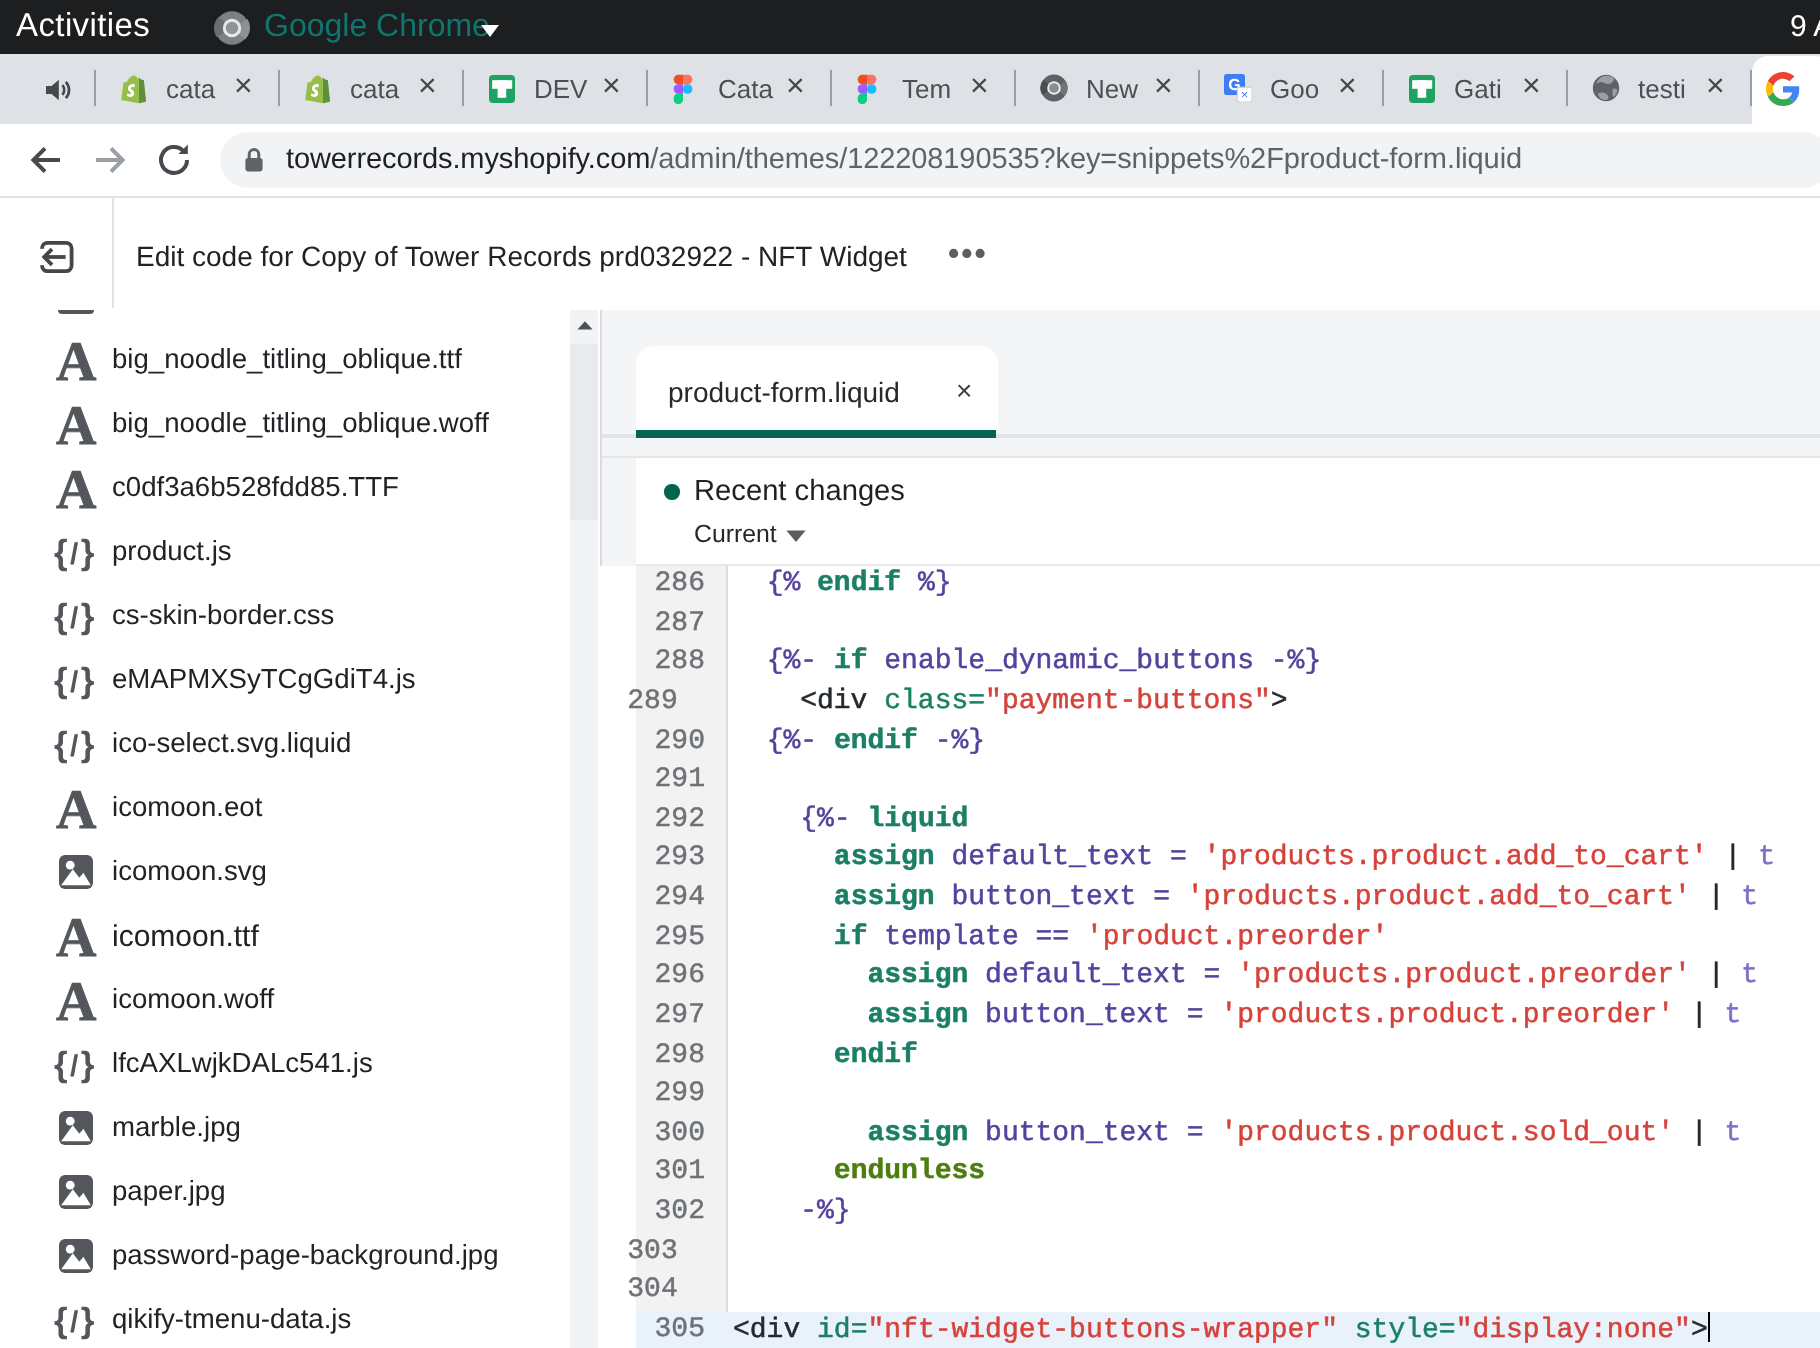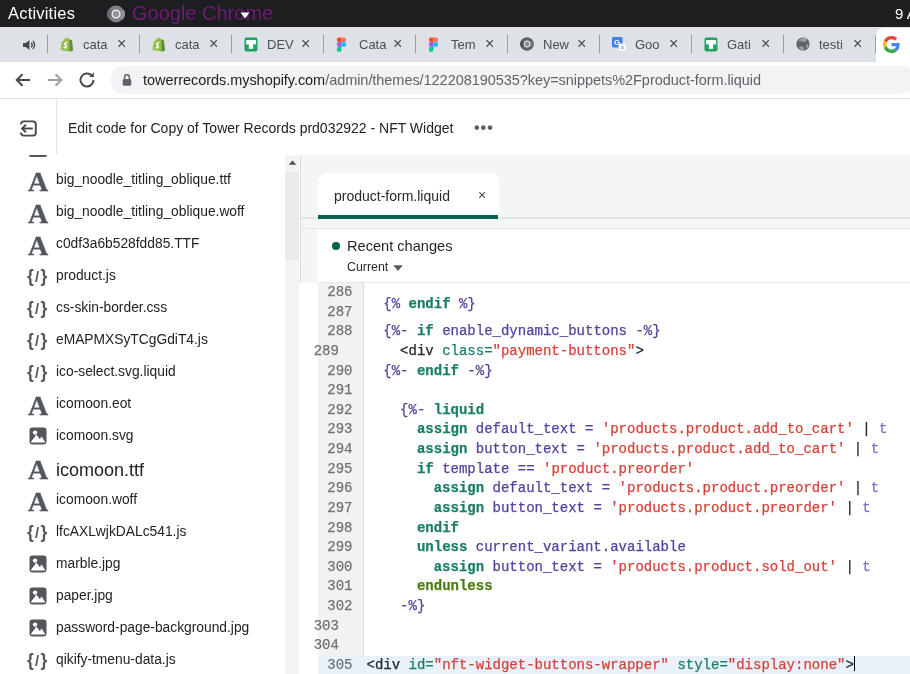--- a/index.html
+++ b/index.html
@@ -10,21 +10,21 @@
 
 <div class="abs" style="left:0;top:0;width:910px;height:27px;background:#1d1e20;"></div>
 <div class="abs" style="left:8px;top:4px;color:#fff;font-size:16.5px;letter-spacing:0.2px;line-height:19px;">Activities</div>
 <svg class="abs" style="left:107px;top:5px;" width="18" height="18" viewBox="0 0 18 18">
   <circle cx="9" cy="9" r="8.4" fill="#7d8084"></circle>
   <path d="M9 9 L1.2 13.5 A8.4 8.4 0 0 1 2.2 3.5 Z" fill="#6a6d71"></path>
   <path d="M9 9 L16.8 4.5 A8.4 8.4 0 0 1 15.5 14.8 Z" fill="#8e9194"></path>
   <circle cx="9" cy="9" r="4.6" fill="#e7e8e9"></circle>
   <circle cx="9" cy="9" r="3.1" fill="#919396"></circle>
 </svg>
-<div class="abs" style="left:132px;top:3px;color:#701a75;font-size:20px;line-height:21px;">Google Chrome</div>
+<div class="abs" style="left:132px;top:3px;color:#0f766e;font-size:16px;line-height:21px;">Google Chrome</div>
 <svg class="abs" style="left:240px;top:12px;" width="10" height="7" viewBox="0 0 10 7">
   <path d="M0.5 0.5 L5 6.5 L9.5 0.5 Z" fill="#fff"></path>
 </svg>
 <div class="abs" style="left:895px;top:4px;color:#fff;font-size:15px;line-height:19px;white-space:nowrap;">9 AM</div>
 
 <div class="abs" style="left:0;top:27px;width:910px;height:35px;background:#dee1e6;"></div>
 
 <svg class="abs" style="left:22px;top:38px;" width="14" height="14" viewBox="0 0 14 14">
   <path d="M1 5 H3.8 L7.4 1.9 V12.1 L3.8 9 H1 Z" fill="#45484c"></path>
   <path d="M9.2 4.6 A3.6 3.6 0 0 1 9.2 9.4" stroke="#45484c" stroke-width="1.3" fill="none"></path>
@@ -185,21 +185,21 @@
 <div style="position:absolute;left:0;top:281px;">
       <svg style="position:absolute;left:29px;top:-9px;" width="18" height="18" viewBox="0 0 18 18">
  <rect x="0.5" y="0.5" width="17" height="17" rx="3" fill="#53575c"></rect>
  <circle cx="6.1" cy="5.6" r="2.2" fill="#fff"></circle>
  <path d="M1.6 15.6 L7.4 7.6 L10.7 11.9 L12.7 9.4 L16.4 15.6 Z" fill="#fff"></path>
 </svg>
       <span style="position:absolute;left:56px;top:-8px;font-size:13.8px;color:#202225;white-space:nowrap;">icomoon.svg</span>
     </div>
 <div style="position:absolute;left:0;top:313px;">
       <span style="position:absolute;left:28px;top:-14px;font-family:'Liberation Serif',serif;font-weight:bold;font-size:28px;color:#53575c;-webkit-text-stroke:0.4px #53575c;">A</span>
-      <span style="position:absolute;left:56px;top:-8px;font-size:18px;color:#202225;white-space:nowrap;">icomoon.ttf</span>
+      <span style="position:absolute;left:56px;top:-8px;font-size:15px;color:#202225;white-space:nowrap;">icomoon.ttf</span>
     </div>
 <div style="position:absolute;left:0;top:345px;">
       <span style="position:absolute;left:28px;top:-14px;font-family:'Liberation Serif',serif;font-weight:bold;font-size:28px;color:#53575c;-webkit-text-stroke:0.4px #53575c;">A</span>
       <span style="position:absolute;left:56px;top:-8px;font-size:13.8px;color:#202225;white-space:nowrap;">icomoon.woff</span>
     </div>
 <div style="position:absolute;left:0;top:377px;">
       <span style="position:absolute;left:27px;top:-10px;font-weight:bold;font-size:17.5px;color:#53575c;letter-spacing:1.2px;">{<span style="font-size:15px;letter-spacing:0;">/</span><span style="margin-left:1.2px;">}</span></span>
       <span style="position:absolute;left:56px;top:-8px;font-size:13.8px;color:#202225;white-space:nowrap;">lfcAXLwjkDALc541.js</span>
     </div>
 <div style="position:absolute;left:0;top:409px;">
@@ -252,21 +252,21 @@
 <div class="abs" style="left:332px;top:242px;width:7.5px;height:7.5px;border-radius:50%;background:#03654e;"></div>
 <div class="abs" style="left:347px;top:238px;font-size:14.6px;line-height:16px;color:#1f2225;">Recent changes</div>
 <div class="abs" style="left:347px;top:260px;font-size:12.4px;line-height:15px;color:#26282a;">Current</div>
 <svg class="abs" style="left:392px;top:263.5px;" width="12" height="8" viewBox="0 0 12 8">
     <path d="M1.2 1.2 L6 7 L10.8 1.2 Z" fill="#595c60"></path>
   </svg>
 <div class="abs" style="left:300px;top:283px;width:610px;height:391px;background:#fff;overflow:hidden;font-family:'Liberation Mono',monospace;font-size:14px;-webkit-text-stroke:0.25px;">
 <div style="position:absolute;left:17.5px;top:0;width:45px;height:391px;background:#f2f2f2;border-right:1px solid #dcdcdc;"></div>
 <div style="position:absolute;left:17.5px;top:372.97px;width:592.5px;height:19.63px;background:#e9f1fb;"></div>
 <div style="position:absolute;left:0;top:0.00px;width:52.5px;text-align:right;color:#6e7276;line-height:19.63px;">286</div>
-<div style="position:absolute;left:66.5px;top:12px;white-space:pre;color:#24292e;line-height:19.63px;">  <span style="color:#55419e">{%</span> <b style="color:#1a7f64">endif</b> <span style="color:#55419e">%}</span></div>
+<div style="position:absolute;left:66.5px;top:0.00px;white-space:pre;color:#24292e;line-height:19.63px;">  <span style="color:#55419e">{%</span> <b style="color:#1a7f64">endif</b> <span style="color:#55419e">%}</span></div>
 <div style="position:absolute;left:0;top:19.63px;width:52.5px;text-align:right;color:#6e7276;line-height:19.63px;">287</div>
 <div style="position:absolute;left:0;top:39.26px;width:52.5px;text-align:right;color:#6e7276;line-height:19.63px;">288</div>
 <div style="position:absolute;left:66.5px;top:39.26px;white-space:pre;color:#24292e;line-height:19.63px;">  <span style="color:#55419e">{%-</span> <b style="color:#1a7f64">if</b> <span style="color:#55419e">enable_dynamic_buttons</span> <span style="color:#55419e">-%}</span></div>
 <div style="position:absolute;left:0;top:58.89px;width:52.5px;text-align:center;color:#6e7276;line-height:19.63px;">289</div>
 <div style="position:absolute;left:66.5px;top:58.89px;white-space:pre;color:#24292e;line-height:19.63px;">    &lt;div <span style="color:#1a7f64">class=</span><span style="color:#d6423a">"payment-buttons"</span>&gt;</div>
 <div style="position:absolute;left:0;top:78.52px;width:52.5px;text-align:right;color:#6e7276;line-height:19.63px;">290</div>
 <div style="position:absolute;left:66.5px;top:78.52px;white-space:pre;color:#24292e;line-height:19.63px;">  <span style="color:#55419e">{%-</span> <b style="color:#1a7f64">endif</b> <span style="color:#55419e">-%}</span></div>
 <div style="position:absolute;left:0;top:98.15px;width:52.5px;text-align:right;color:#6e7276;line-height:19.63px;">291</div>
 <div style="position:absolute;left:0;top:117.78px;width:52.5px;text-align:right;color:#6e7276;line-height:19.63px;">292</div>
 <div style="position:absolute;left:66.5px;top:117.78px;white-space:pre;color:#24292e;line-height:19.63px;">    <span style="color:#55419e">{%-</span> <b style="color:#1a7f64">liquid</b></div>
@@ -276,21 +276,20 @@
 <div style="position:absolute;left:66.5px;top:157.04px;white-space:pre;color:#24292e;line-height:19.63px;">      <b style="color:#1a7f64">assign</b> <span style="color:#55419e">button_text</span> <span style="color:#55419e">=</span> <span style="color:#d6423a">'products.product.add_to_cart'</span> | <span style="color:#7b70c9">t</span></div>
 <div style="position:absolute;left:0;top:176.67px;width:52.5px;text-align:right;color:#6e7276;line-height:19.63px;">295</div>
 <div style="position:absolute;left:66.5px;top:176.67px;white-space:pre;color:#24292e;line-height:19.63px;">      <b style="color:#1a7f64">if</b> <span style="color:#55419e">template</span> <span style="color:#55419e">==</span> <span style="color:#d6423a">'product.preorder'</span></div>
 <div style="position:absolute;left:0;top:196.30px;width:52.5px;text-align:right;color:#6e7276;line-height:19.63px;">296</div>
 <div style="position:absolute;left:66.5px;top:196.30px;white-space:pre;color:#24292e;line-height:19.63px;">        <b style="color:#1a7f64">assign</b> <span style="color:#55419e">default_text</span> <span style="color:#55419e">=</span> <span style="color:#d6423a">'products.product.preorder'</span> | <span style="color:#7b70c9">t</span></div>
 <div style="position:absolute;left:0;top:215.93px;width:52.5px;text-align:right;color:#6e7276;line-height:19.63px;">297</div>
 <div style="position:absolute;left:66.5px;top:215.93px;white-space:pre;color:#24292e;line-height:19.63px;">        <b style="color:#1a7f64">assign</b> <span style="color:#55419e">button_text</span> <span style="color:#55419e">=</span> <span style="color:#d6423a">'products.product.preorder'</span> | <span style="color:#7b70c9">t</span></div>
 <div style="position:absolute;left:0;top:235.56px;width:52.5px;text-align:right;color:#6e7276;line-height:19.63px;">298</div>
 <div style="position:absolute;left:66.5px;top:235.56px;white-space:pre;color:#24292e;line-height:19.63px;">      <b style="color:#1a7f64">endif</b></div>
 <div style="position:absolute;left:0;top:255.19px;width:52.5px;text-align:right;color:#6e7276;line-height:19.63px;">299</div>
-<div style="position:absolute;left:66.5px;top:255.19px;white-space:pre;color:#24292e;line-height:19.63px;">      <b style="color:#1a7f64">unless</b> <span style="color:#55419e">current_variant.available</span></div>
 <div style="position:absolute;left:0;top:274.82px;width:52.5px;text-align:right;color:#6e7276;line-height:19.63px;">300</div>
 <div style="position:absolute;left:66.5px;top:274.82px;white-space:pre;color:#24292e;line-height:19.63px;">        <b style="color:#1a7f64">assign</b> <span style="color:#55419e">button_text</span> <span style="color:#55419e">=</span> <span style="color:#d6423a">'products.product.sold_out'</span> | <span style="color:#7b70c9">t</span></div>
 <div style="position:absolute;left:0;top:294.45px;width:52.5px;text-align:right;color:#6e7276;line-height:19.63px;">301</div>
 <div style="position:absolute;left:66.5px;top:294.45px;white-space:pre;color:#24292e;line-height:19.63px;">      <b style="color:#4d7c0f">endunless</b></div>
 <div style="position:absolute;left:0;top:314.08px;width:52.5px;text-align:right;color:#6e7276;line-height:19.63px;">302</div>
 <div style="position:absolute;left:66.5px;top:314.08px;white-space:pre;color:#24292e;line-height:19.63px;">    <span style="color:#55419e">-%}</span></div>
 <div style="position:absolute;left:0;top:333.71px;width:52.5px;text-align:center;color:#6e7276;line-height:19.63px;">303</div>
 <div style="position:absolute;left:0;top:353.34px;width:52.5px;text-align:center;color:#6e7276;line-height:19.63px;">304</div>
 <div style="position:absolute;left:0;top:372.97px;width:52.5px;text-align:right;color:#6e7276;line-height:19.63px;">305</div>
 <div style="position:absolute;left:66.5px;top:372.97px;white-space:pre;color:#24292e;line-height:19.63px;">&lt;div <span style="color:#1a7f64">id=</span><span style="color:#d6423a">"nft-widget-buttons-wrapper"</span> <span style="color:#1a7f64">style=</span><span style="color:#d6423a">"display:none"</span>&gt;<span style="display:inline-block;width:1.5px;height:15px;background:#000;vertical-align:-2.5px;"></span></div>

